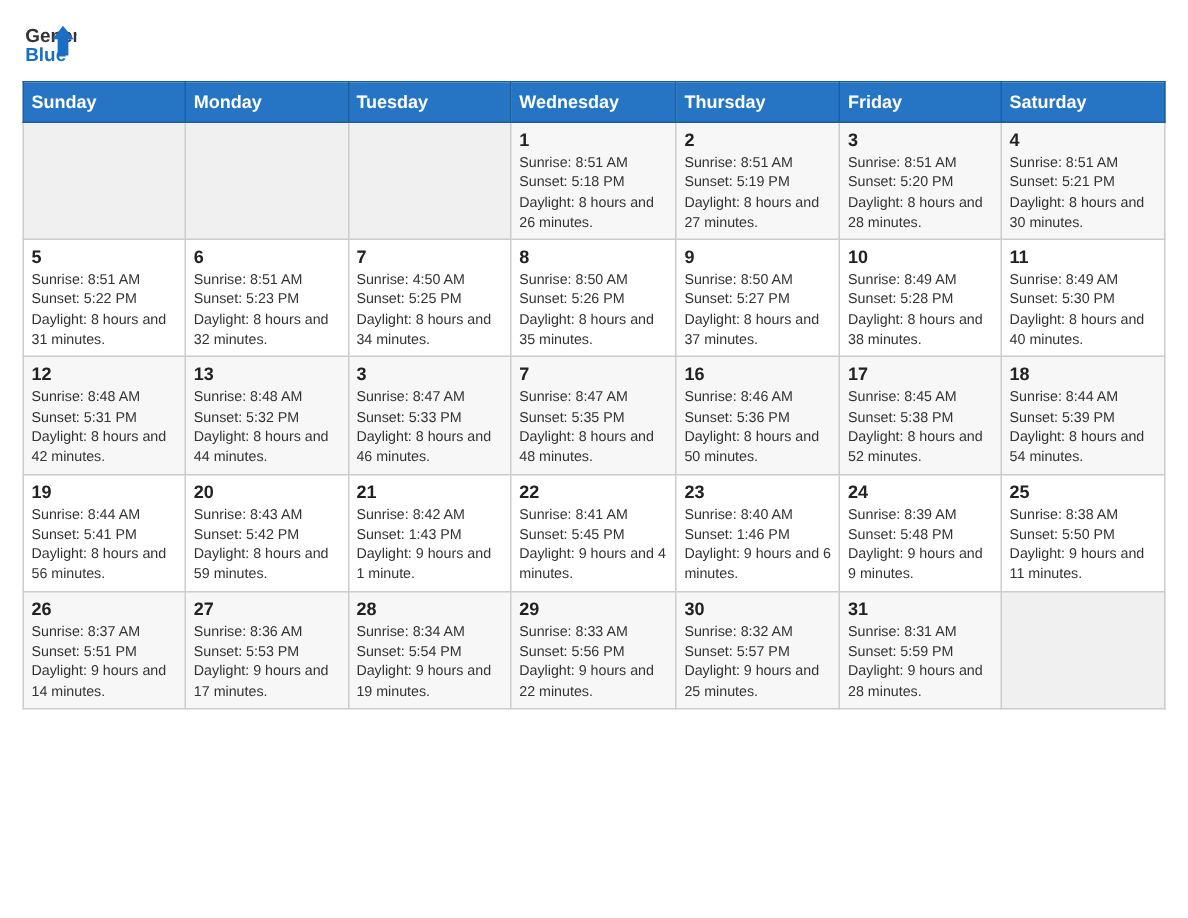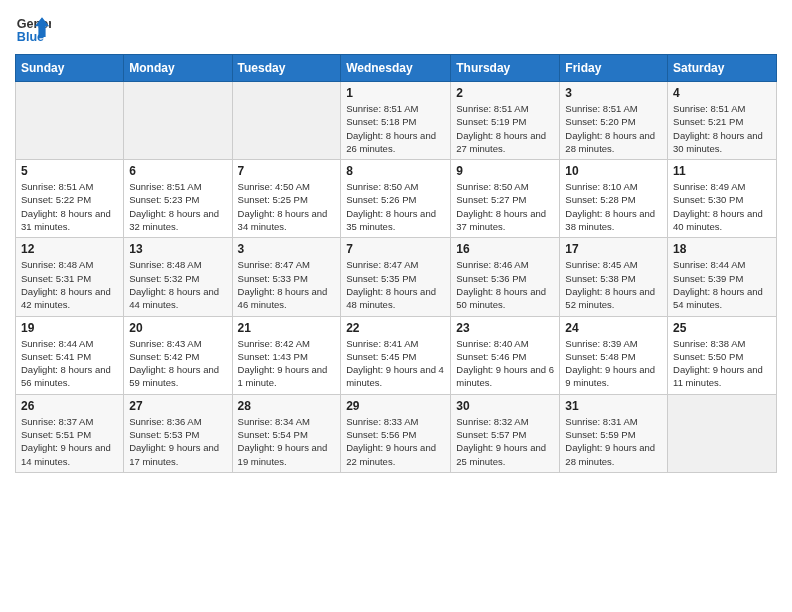--- a/index.html
+++ b/index.html
@@ -170,21 +170,21 @@
 Daylight: 8 hours and 35 minutes.</div>
         </td>
         <td>
           <span class="day-num">9</span>
           <div class="day-info">Sunrise: 8:50 AM
 Sunset: 5:27 PM
 Daylight: 8 hours and 37 minutes.</div>
         </td>
         <td>
           <span class="day-num">10</span>
-          <div class="day-info">Sunrise: 8:10 AM
+          <div class="day-info">Sunrise: 8:49 AM
 Sunset: 5:28 PM
 Daylight: 8 hours and 38 minutes.</div>
         </td>
         <td>
           <span class="day-num">11</span>
           <div class="day-info">Sunrise: 8:49 AM
 Sunset: 5:30 PM
 Daylight: 8 hours and 40 minutes.</div>
         </td>
       </tr>
@@ -253,21 +253,21 @@
         </td>
         <td>
           <span class="day-num">22</span>
           <div class="day-info">Sunrise: 8:41 AM
 Sunset: 5:45 PM
 Daylight: 9 hours and 4 minutes.</div>
         </td>
         <td>
           <span class="day-num">23</span>
           <div class="day-info">Sunrise: 8:40 AM
-Sunset: 5:46 PM
+Sunset: 1:46 PM
 Daylight: 9 hours and 6 minutes.</div>
         </td>
         <td>
           <span class="day-num">24</span>
           <div class="day-info">Sunrise: 8:39 AM
 Sunset: 5:48 PM
 Daylight: 9 hours and 9 minutes.</div>
         </td>
         <td>
           <span class="day-num">25</span>

